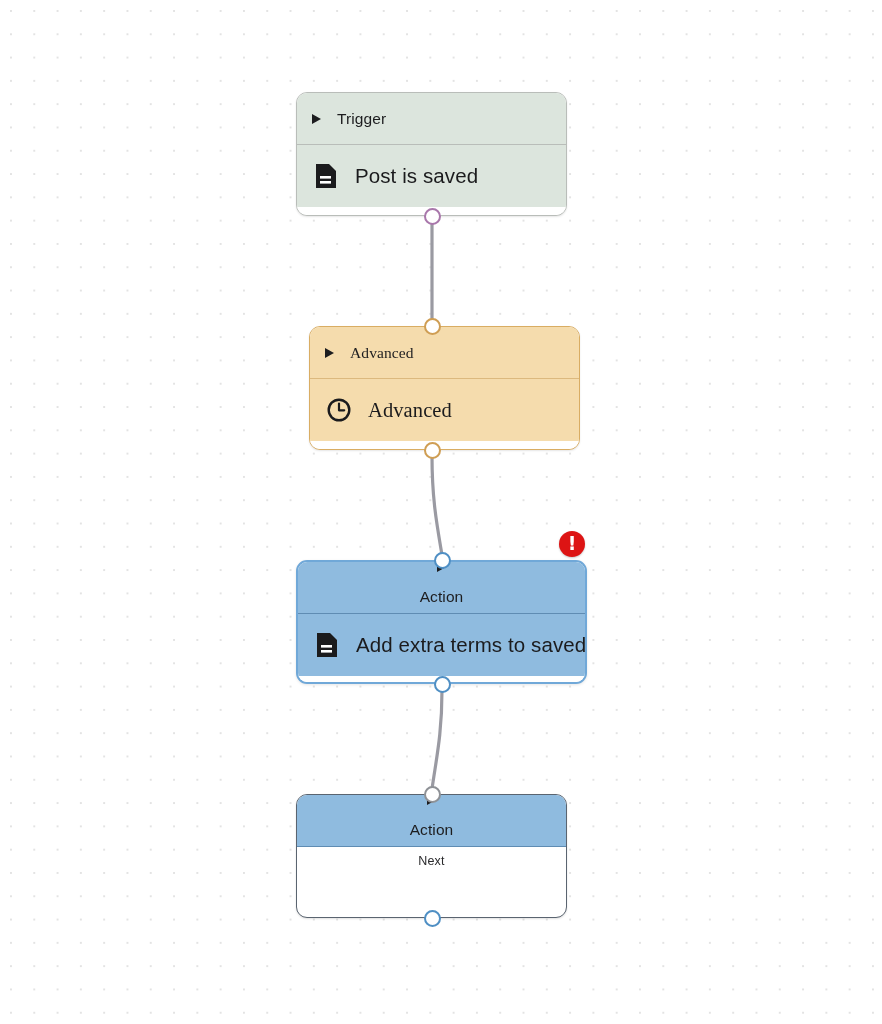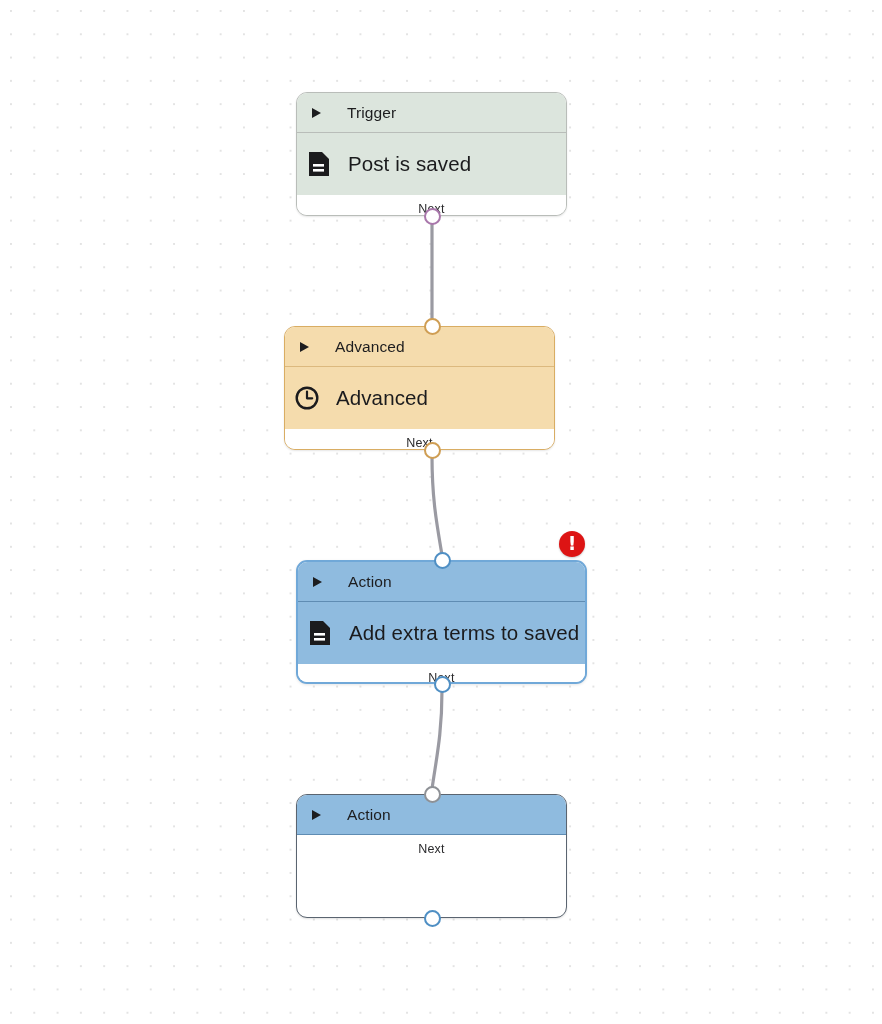--- a/index.html
+++ b/index.html
@@ -64,45 +64,45 @@
     box-shadow: 0 1px 2px rgba(0,0,0,0.12);
   }
   .node-action-selected {
     border: 2.4px solid #70a8d8;
     box-shadow: 0 1px 3px rgba(0,0,0,0.10);
   }
 
   .node-header {
     display: flex;
     align-items: center;
-    gap: 26px;
-    height: 40px;
+    gap: 16px;
+    height: 52px;
     padding: 0 15px;
     box-sizing: border-box;
     font-size: 15.5px;
     color: #1d1d1f;
     letter-spacing: 0.1px;
   }
   .hdr-green  { background: #dce5dd; border-bottom: 1.3px solid #b9bdb9; }
   .hdr-orange { background: #f5dcad; border-bottom: 1.3px solid #dcb97e; }
-  .hdr-blue   { background: #8fbbdf; border-bottom: 1.3px solid #5f8cb3; }
+  .hdr-blue   { background: #8fbbdf; border-bottom: 1.3px solid #5f8cb3; flex-direction: column; }
 
   .disclosure {
     width: 0; height: 0;
     border-top: 5.5px solid transparent;
     border-bottom: 5.5px solid transparent;
     border-left: 9px solid #1d1d1f;
     flex: 0 0 auto;
   }
 
   .node-body {
     display: flex;
     align-items: center;
     gap: 16px;
-    padding: 0 9px;
+    padding: 0 16px;
     box-sizing: border-box;
     height: 62px;
     text-align: right;
   }
   .body-green  { background: #dce5dd; }
   .body-orange { background: #f5dcad; }
   .body-blue   { background: #8fbbdf; }
 
   .node-body .label {
     font-size: 20.5px;
@@ -193,21 +193,21 @@
           <rect x="6" y="18" width="11" height="2.6" fill="#ffffff"></rect>
         </svg>
       </span>
       <span class="label">Post is saved</span>
     </div>
     <div class="node-footer">
       <span>Next</span>
     </div>
   </div>
 
-  <div class="node node-advanced" style="left:284px; top:326px; width:271px; height:124px;">
+  <div class="node node-advanced" style="left:309px; top:326px; width:271px; height:124px;font-family:Liberation Serif, serif;">
     <div class="node-header hdr-orange">
       <span class="disclosure"></span>
       <span>Advanced</span>
     </div>
     <div class="node-body body-orange">
       <span class="icon">
         <svg width="26" height="26" viewBox="0 0 26 26">
           <circle cx="13" cy="13" r="10.3" fill="none" stroke="#1b1b1d" stroke-width="2.4"></circle>
           <path d="M13 6.6 V13.3 H18.2" fill="none" stroke="#1b1b1d" stroke-width="2.2" stroke-linecap="round" stroke-linejoin="round"></path>
         </svg>

